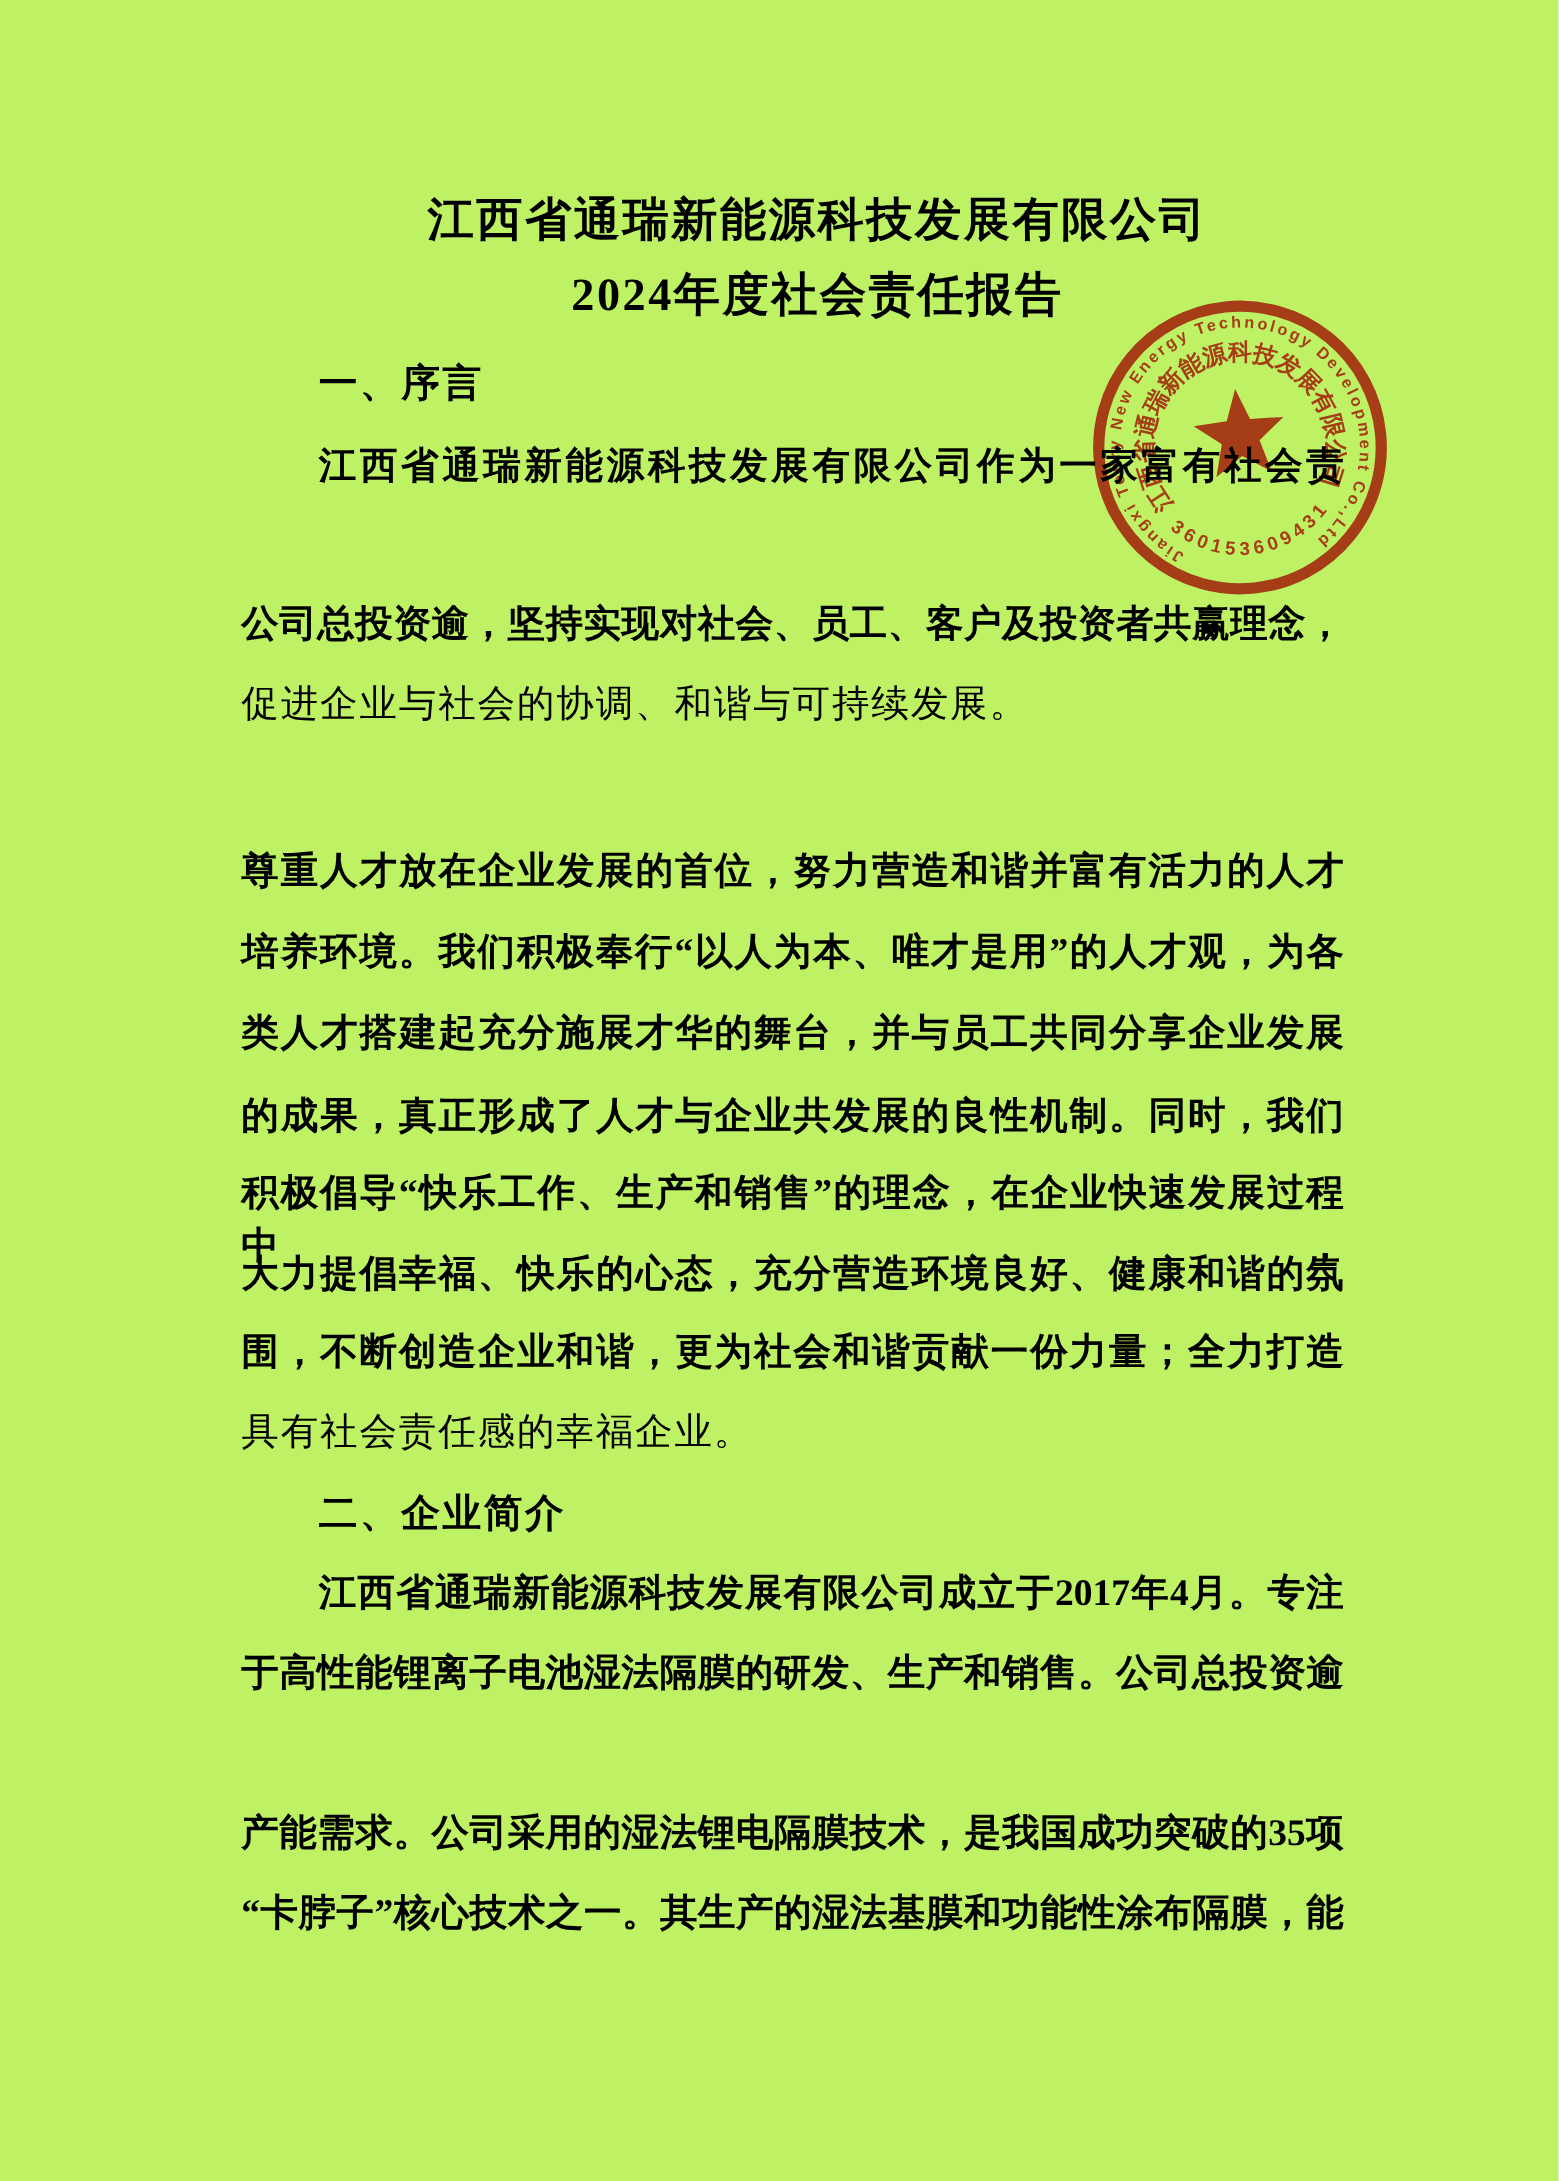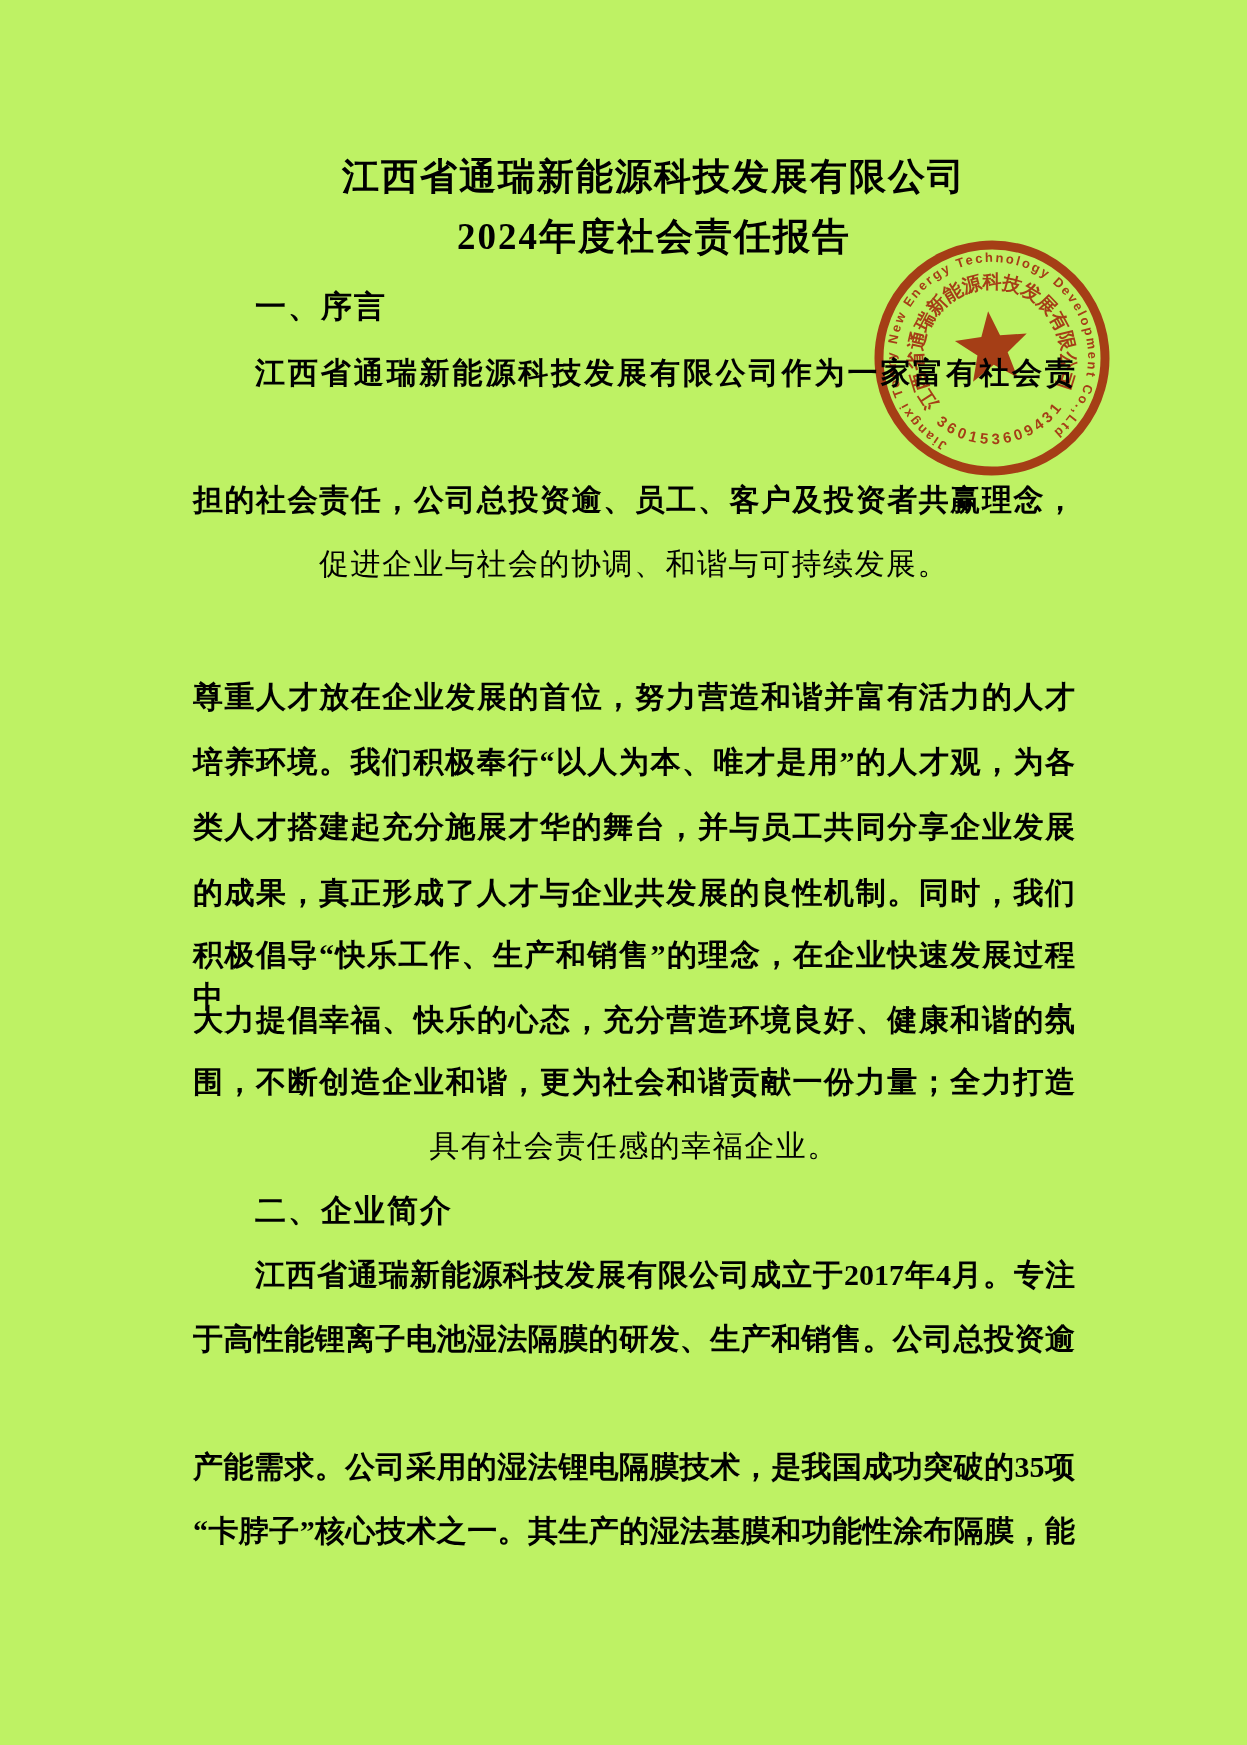--- a/index.html
+++ b/index.html
@@ -14,39 +14,39 @@
   .heading{
     position:absolute; left:193px; width:882px; padding-left:62px; box-sizing:border-box;
     font-size:31px; font-weight:bold; line-height:42px; letter-spacing:2px;
   }
   .bl{
     position:absolute; left:193px; width:882px; height:42px;
     font-size:30px; line-height:42px;
   }
   .fill{ text-align:justify; text-align-last:justify;font-weight:bold; }
   .indent{ text-indent:62px; }
-  .short{ letter-spacing:1.5px;text-align:center; }
+  .short{ letter-spacing:1.5px; }
   #seal{
     position:absolute; left:868px; top:234px; width:248px; height:248px;
     mix-blend-mode:multiply; opacity:0.88;
   }
   #seal text{ font-family:"Liberation Sans","DejaVu Sans",sans-serif; }
 </style>
 </head>
 <body>
 
 <div id="page">
 
   <div class="tline" style="top:153px">江西省通瑞新能源科技发展有限公司</div>
   <div class="tline" style="top:213px">2024年度社会责任报告</div>
 
   <div class="heading" style="top:286px">一、序言</div>
 
   <div class="bl fill indent" style="top:352px">江西省通瑞新能源科技发展有限公司作为一家富有社会责</div>
-  <div class="bl fill" style="top:479px">担的社会责任，公司总投资逾、员工、客户及投资者共赢理念，</div>
+  <div class="bl fill" style="top:479px">公司总投资逾，坚持实现对社会、员工、客户及投资者共赢理念，</div>
   <div class="bl short" style="top:543px">促进企业与社会的协调、和谐与可持续发展。</div>
 
   <div class="bl fill" style="top:676px">尊重人才放在企业发展的首位，努力营造和谐并富有活力的人才</div>
   <div class="bl fill" style="top:741px">培养环境。我们积极奉行“以人为本、唯才是用”的人才观，为各</div>
   <div class="bl fill" style="top:806px">类人才搭建起充分施展才华的舞台，并与员工共同分享企业发展</div>
   <div class="bl fill" style="top:872px">的成果，真正形成了人才与企业共发展的良性机制。同时，我们</div>
   <div class="bl fill" style="top:934px">积极倡导“快乐工作、生产和销售”的理念，在企业快速发展过程中，</div>
   <div class="bl fill" style="top:999px">大力提倡幸福、快乐的心态，充分营造环境良好、健康和谐的氛</div>
   <div class="bl fill" style="top:1061px">围，不断创造企业和谐，更为社会和谐贡献一份力量；全力打造</div>
   <div class="bl short" style="top:1125px">具有社会责任感的幸福企业。</div>

